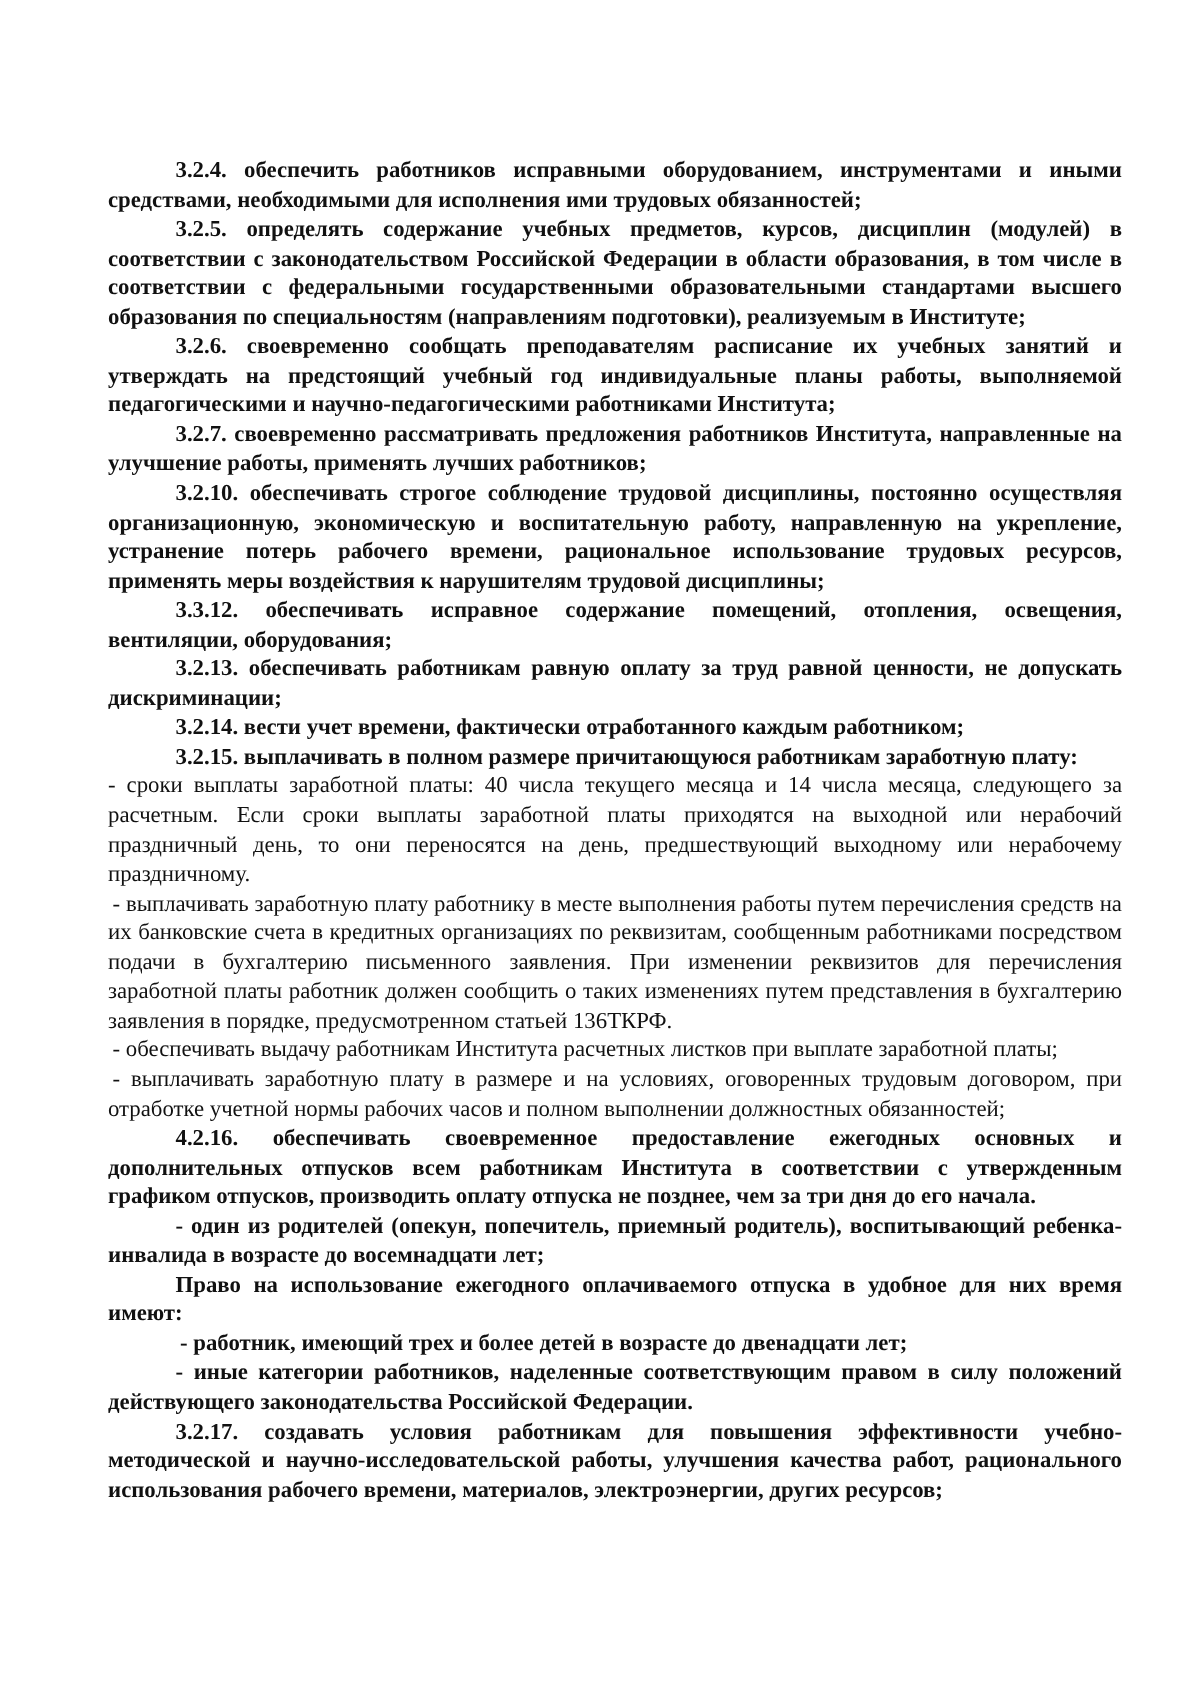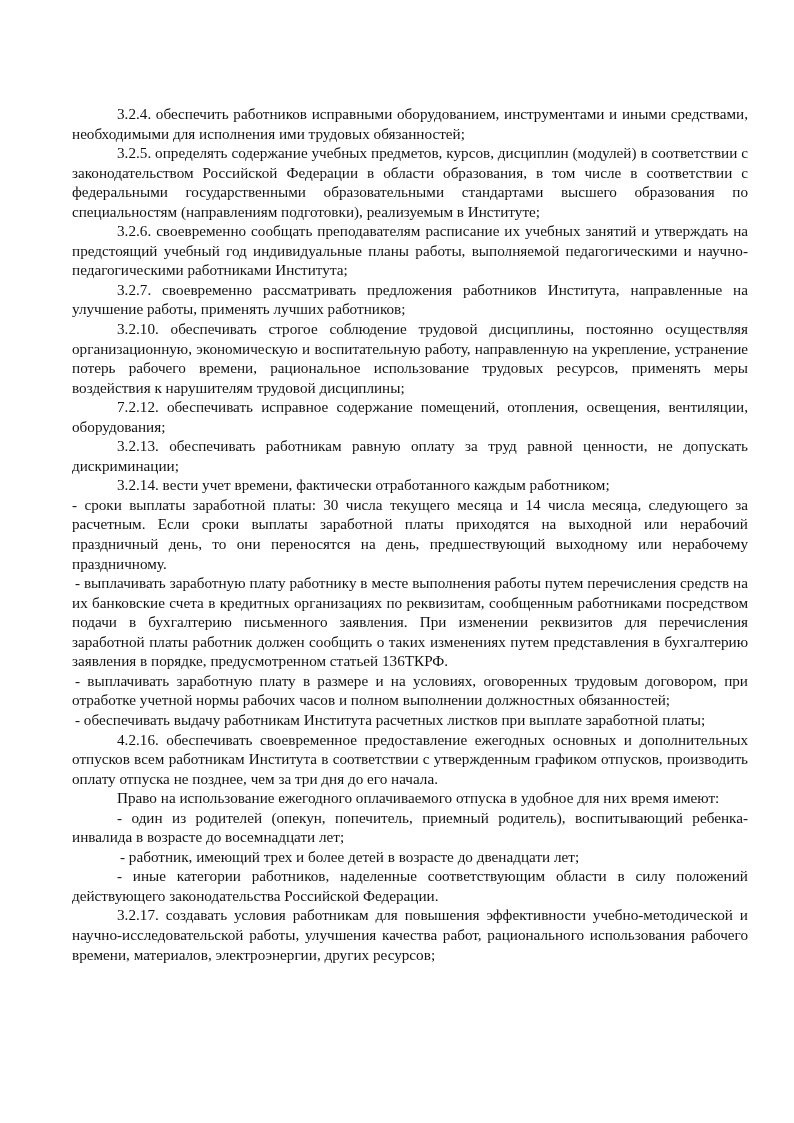--- a/index.html
+++ b/index.html
@@ -9,40 +9,41 @@
     left: 72px;
     top: 104px;
     width: 676px;
     font-family: "Liberation Serif", serif;
     font-size: 15.2px;
     line-height: 19.55px;
     color: #111111;
     text-align: justify;
   }
   .page p { margin: 0; padding: 0; }
-  .ind { text-indent: 45px; }
-  .ind2 { text-indent: 48px; }
+  .ind { text-indent: 45px; font-weight: bold; }
+  .ind2 { text-indent: 48px; font-weight: bold; }
   .dash0 { text-indent: 0; }
   .dash1 { text-indent: 3px; }
 </style>
 </head>
 <body>
 
 <div class="page">
   <p class="ind">3.2.4. обеспечить работников исправными оборудованием, инструментами и иными средствами, необходимыми для исполнения ими трудовых обязанностей;</p>
   <p class="ind">3.2.5. определять содержание учебных предметов, курсов, дисциплин (модулей) в соответствии с законодательством Российской Федерации в области образования, в том числе в соответствии с федеральными государственными образовательными стандартами высшего образования по специальностям (направлениям подготовки), реализуемым в Институте;</p>
   <p class="ind">3.2.6. своевременно сообщать преподавателям расписание их учебных занятий и утверждать на предстоящий учебный год индивидуальные планы работы, выполняемой педагогическими и научно-педагогическими работниками Института;</p>
   <p class="ind">3.2.7. своевременно рассматривать предложения работников Института, направленные на улучшение работы, применять лучших работников;</p>
   <p class="ind">3.2.10. обеспечивать строгое соблюдение трудовой дисциплины, постоянно осуществляя организационную, экономическую и воспитательную работу, направленную на укрепление, устранение потерь рабочего времени, рациональное использование трудовых ресурсов, применять меры воздействия к нарушителям трудовой дисциплины;</p>
-  <p class="ind">7.2.12. обеспечивать исправное содержание помещений, отопления, освещения, вентиляции, оборудования;</p>
+  <p class="ind">3.3.12. обеспечивать исправное содержание помещений, отопления, освещения, вентиляции, оборудования;</p>
   <p class="ind">3.2.13. обеспечивать работникам равную оплату за труд равной ценности, не допускать дискриминации;</p>
   <p class="ind">3.2.14. вести учет времени, фактически отработанного каждым работником;</p>
-  <p class="dash0">- сроки выплаты заработной платы: 30 числа текущего месяца и 14 числа месяца, следующего за расчетным. Если сроки выплаты заработной платы приходятся на выходной или нерабочий праздничный день, то они переносятся на день, предшествующий выходному или нерабочему праздничному.</p>
+  <p class="ind">3.2.15. выплачивать в полном размере причитающуюся работникам заработную плату:</p>
+  <p class="dash0">- сроки выплаты заработной платы: 40 числа текущего месяца и 14 числа месяца, следующего за расчетным. Если сроки выплаты заработной платы приходятся на выходной или нерабочий праздничный день, то они переносятся на день, предшествующий выходному или нерабочему праздничному.</p>
   <p class="dash1">- выплачивать заработную плату работнику в месте выполнения работы путем перечисления средств на их банковские счета в кредитных организациях по реквизитам, сообщенным работниками посредством подачи в бухгалтерию письменного заявления. При изменении реквизитов для перечисления заработной платы работник должен сообщить о таких изменениях путем представления в бухгалтерию заявления в порядке, предусмотренном статьей 136ТКРФ.</p>
+  <p class="dash1">- обеспечивать выдачу работникам Института расчетных листков при выплате заработной платы;</p>
   <p class="dash1">- выплачивать заработную плату в размере и на условиях, оговоренных трудовым договором, при отработке учетной нормы рабочих часов и полном выполнении должностных обязанностей;</p>
-  <p class="dash1">- обеспечивать выдачу работникам Института расчетных листков при выплате заработной платы;</p>
   <p class="ind">4.2.16. обеспечивать своевременное предоставление ежегодных основных и дополнительных отпусков всем работникам Института в соответствии с утвержденным графиком отпусков, производить оплату отпуска не позднее, чем за три дня до его начала.</p>
+  <p class="ind">- один из родителей (опекун, попечитель, приемный родитель), воспитывающий ребенка-инвалида в возрасте до восемнадцати лет;</p>
   <p class="ind">Право на использование ежегодного оплачиваемого отпуска в удобное для них время имеют:</p>
-  <p class="ind">- один из родителей (опекун, попечитель, приемный родитель), воспитывающий ребенка-инвалида в возрасте до восемнадцати лет;</p>
   <p class="ind2">- работник, имеющий трех и более детей в возрасте до двенадцати лет;</p>
-  <p class="ind">- иные категории работников, наделенные соответствующим области в силу положений действующего законодательства Российской Федерации.</p>
+  <p class="ind">- иные категории работников, наделенные соответствующим правом в силу положений действующего законодательства Российской Федерации.</p>
   <p class="ind">3.2.17. создавать условия работникам для повышения эффективности учебно-методической и научно-исследовательской работы, улучшения качества работ, рационального использования рабочего времени, материалов, электроэнергии, других ресурсов;</p>
 </div>
 
 </body></html>

